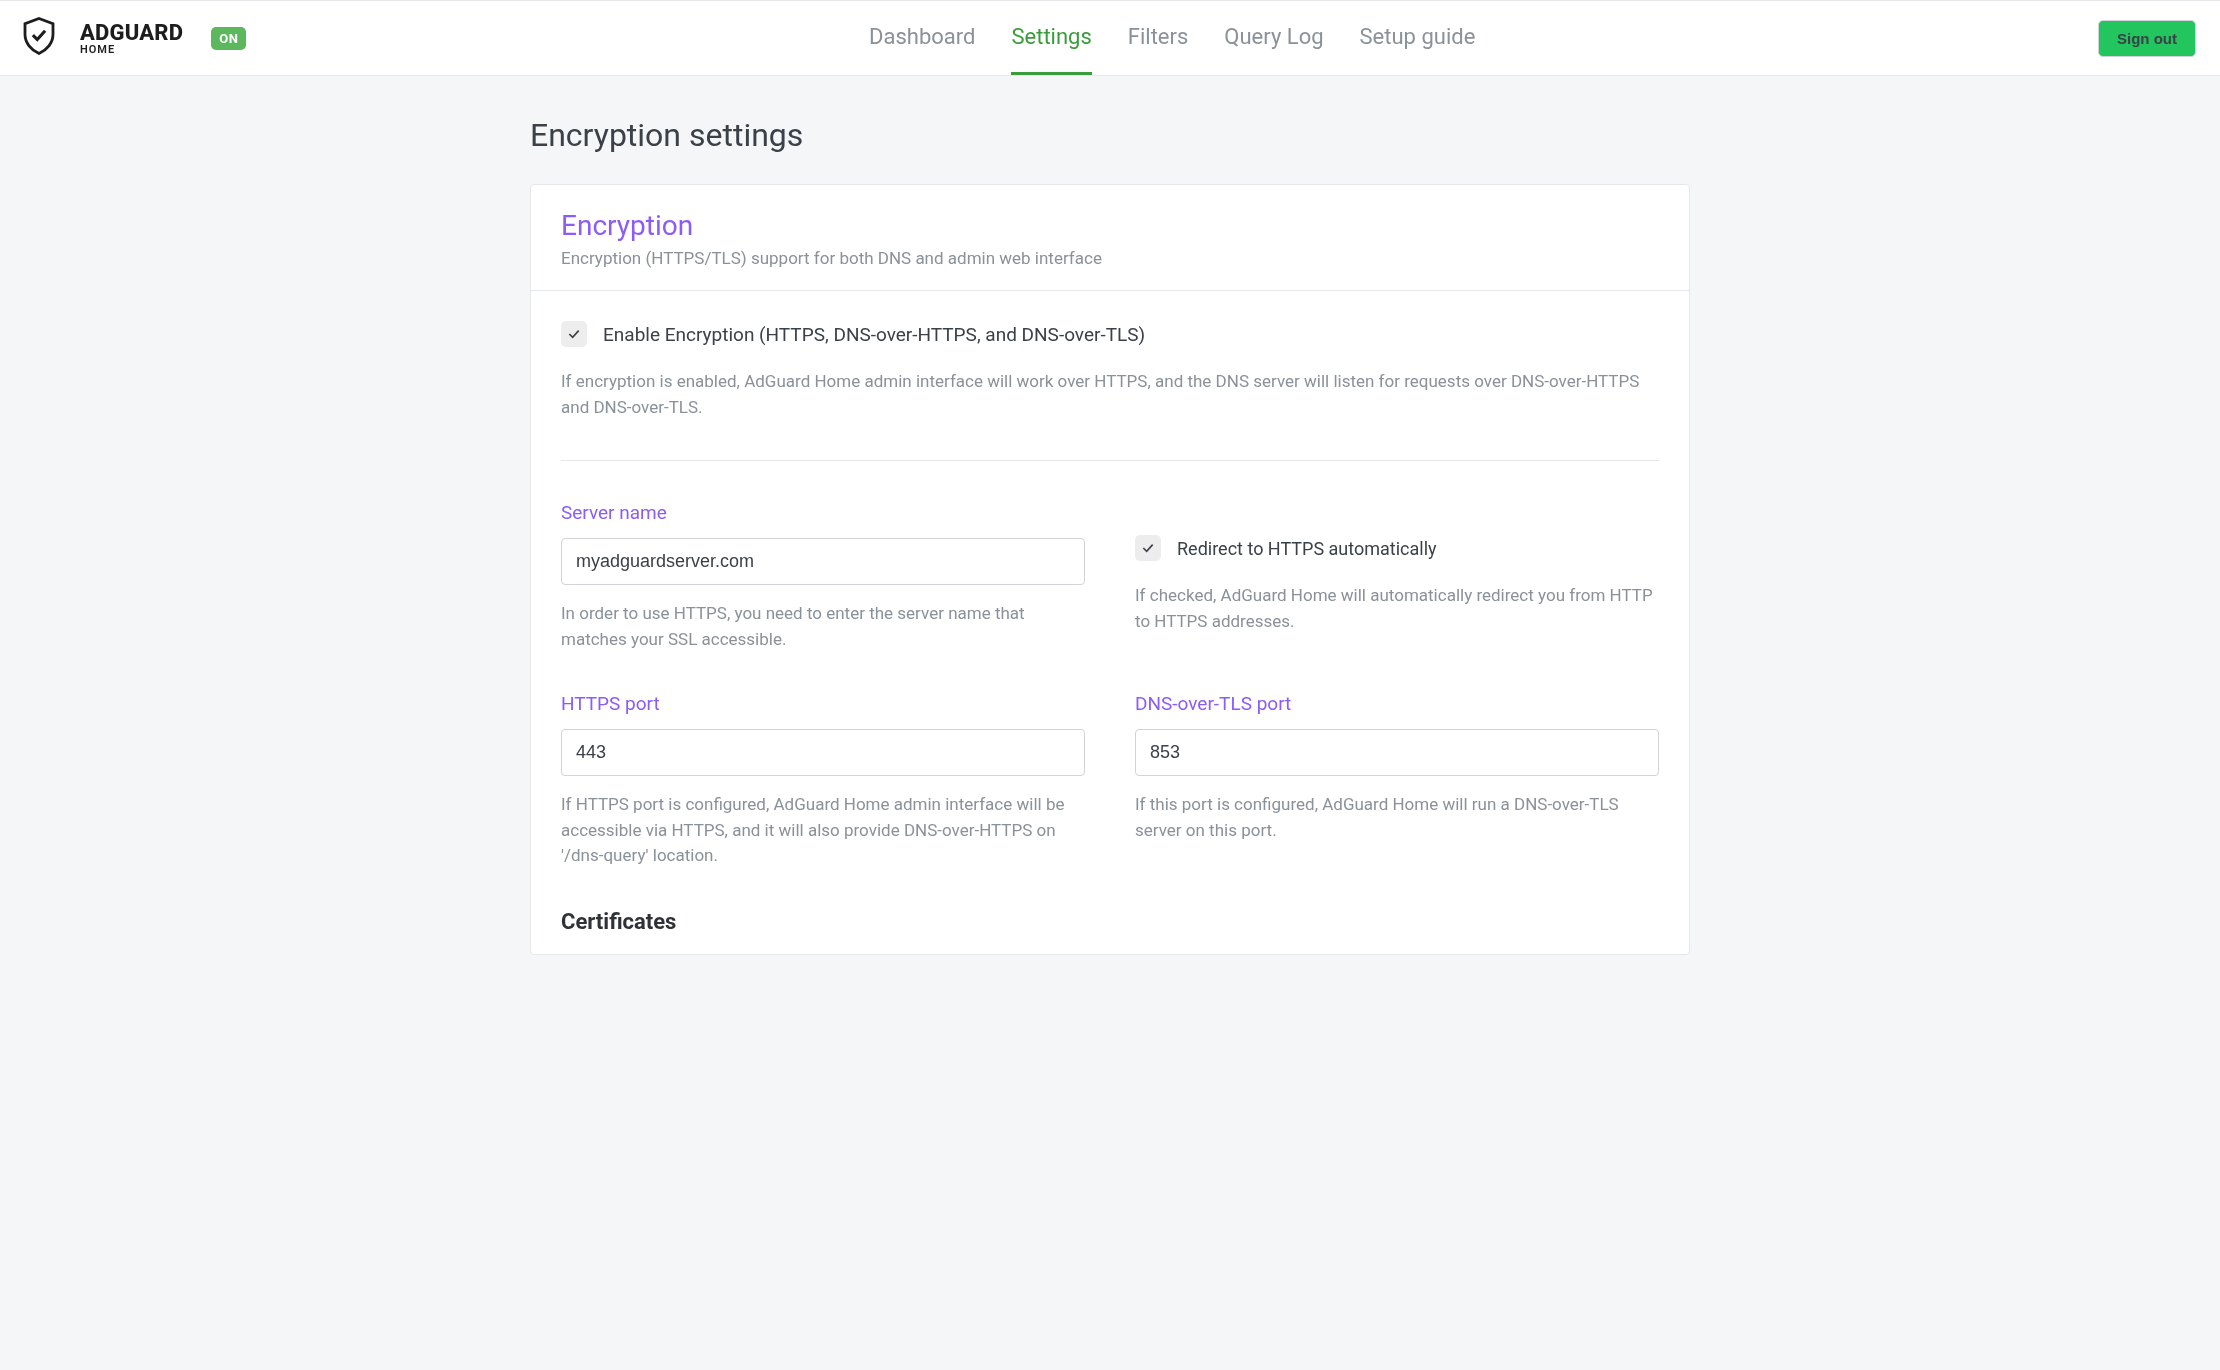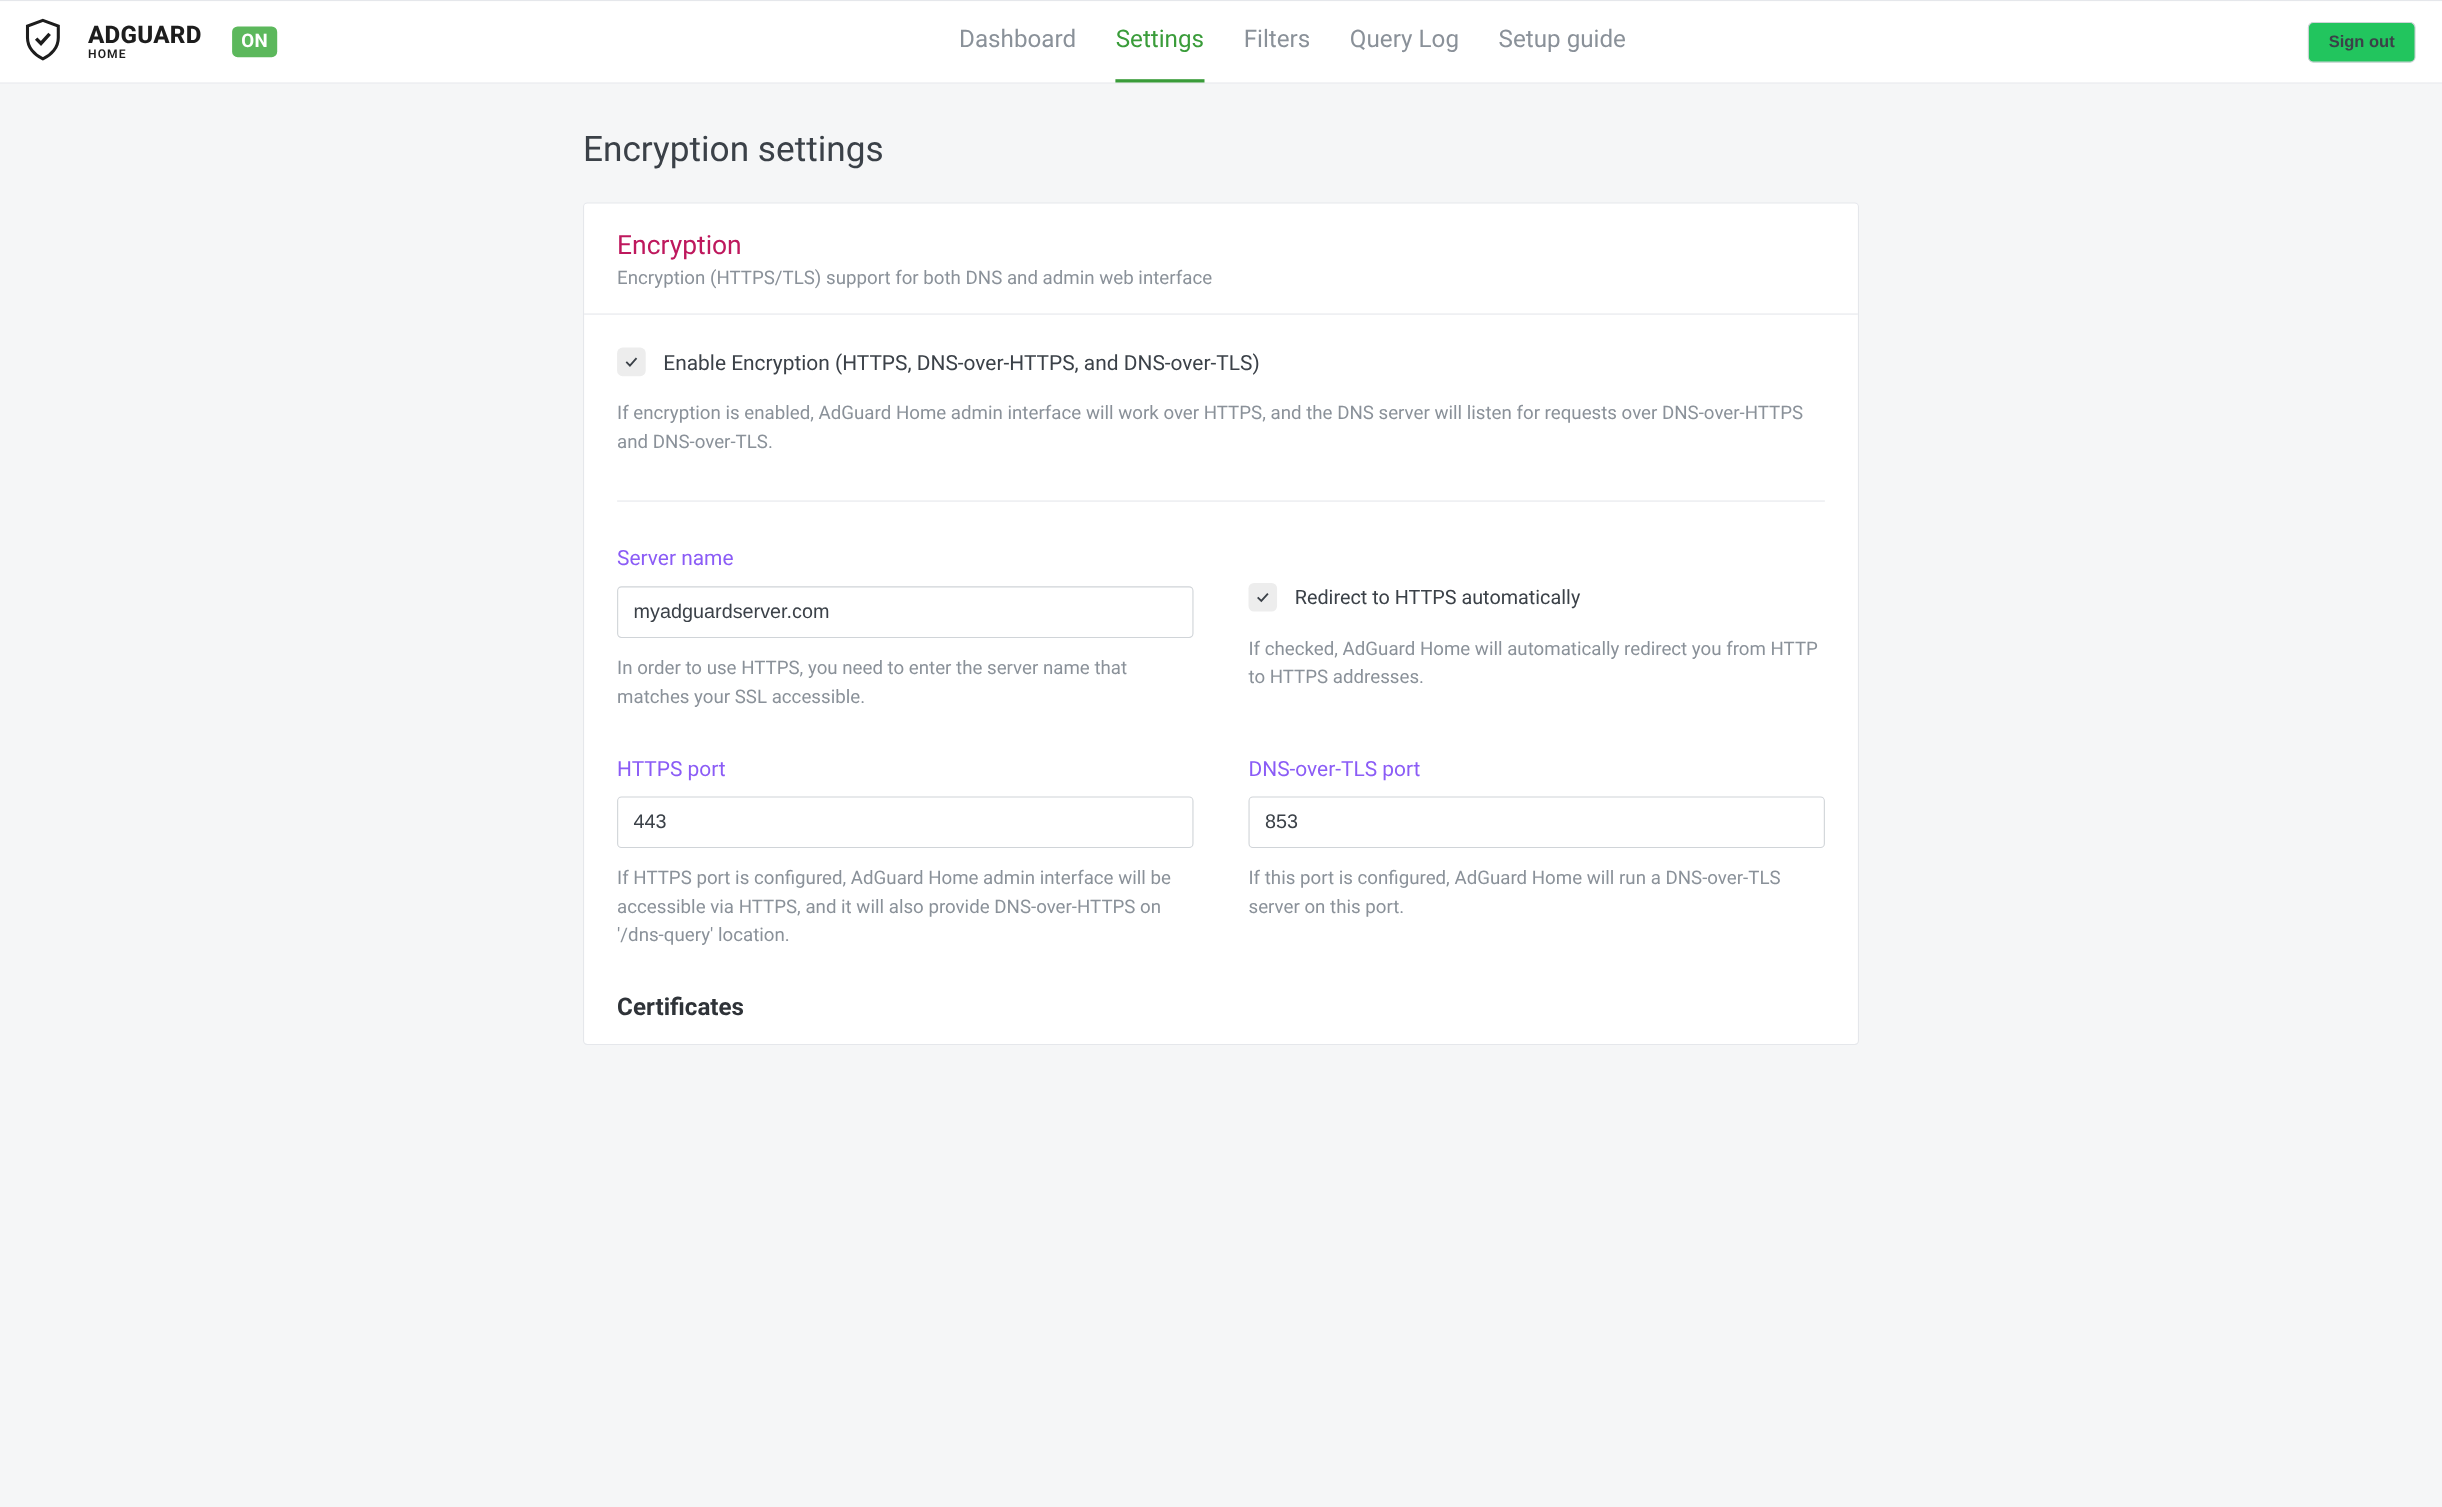--- a/index.html
+++ b/index.html
@@ -38,21 +38,21 @@
 .brand-sub {
   font-weight: 600;
   font-size: 11px;
   letter-spacing: 1px;
   color: #1d1d1d;
 }
 .badge {
   background: #5cb85c;
   color: #fff;
   font-weight: 700;
-  font-size: 17px;
+  font-size: 13px;
   padding: 4px 8px;
   border-radius: 5px;
   margin-left: 8px;
   letter-spacing: 0.5px;
 }
 .nav {
   flex:1;
   display:flex;
   justify-content:center;
   gap: 36px;
@@ -93,23 +93,23 @@
 .card {
   background:#fff;
   border:1px solid #e5e7eb;
   border-radius:4px;
 }
 .card-header {
   padding: 24px 30px 22px;
   border-bottom:1px solid #e5e7eb;
 }
 .card-header h2 {
-  font-size: 24px;
+  font-size: 28px;
   font-weight: 400;
-  color:#be185d;
+  color:#8b5cf6;
   margin-bottom: 6px;
 }
 .card-header p {
   color:#8a9199;
   font-size: 17px;
 }
 .card-body {
   padding: 30px 30px 20px;
 }
 .checkbox-row {

